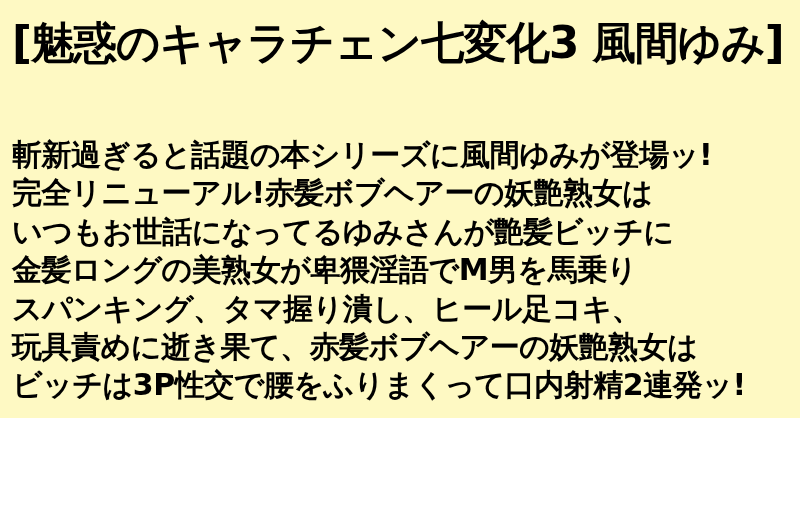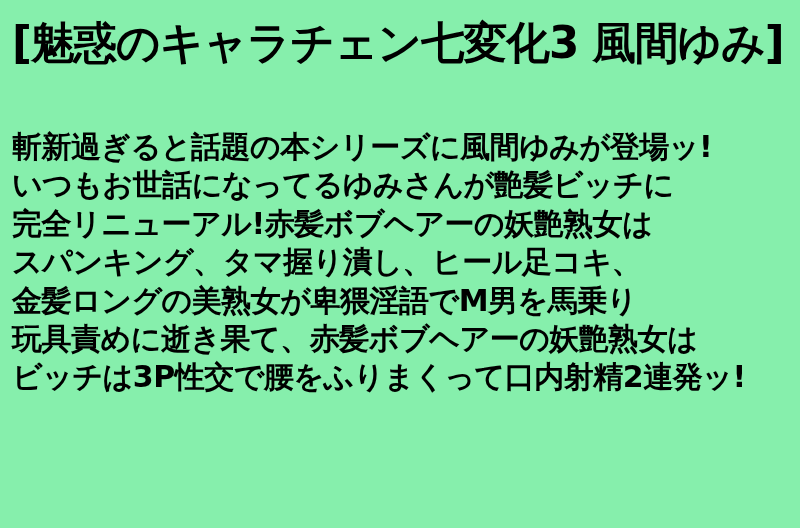--- a/index.html
+++ b/index.html
@@ -8,42 +8,42 @@
   }
   body {
     width: 800px;
     height: 530px;
     background: #ffffff;
     font-family: "DejaVu Sans", sans-serif;
     overflow: hidden;
   }
   .page {
     width: 800px;
-    height: 528px;
+    height: 418px;
     position: relative;
-    background: #86efac;
+    background: #fef9c3;
     box-sizing: border-box;
   }
   .title {
     position: absolute;
     top: 18px;
     left: 12px;
     width: 776px;
     font-size: 44px;
     font-weight: bold;
     color: #000000;
     letter-spacing: -1px;
     line-height: 1.12;
     white-space: nowrap;
     transform: scaleX(0.99);
     transform-origin: left top;
   }
   .body-block {
     position: absolute;
-    top: 128px;
+    top: 136px;
     left: 12px;
     width: 782px;
   }
   .body-line {
     font-size: 30px;
     font-weight: bold;
     color: #000000;
     line-height: 1.28;
     white-space: nowrap;
     letter-spacing: -0.5px;
@@ -51,21 +51,21 @@
 </style>
 </head>
 <body>
 
 <div class="page">
 
   <div class="title">[魅惑のキャラチェン七変化3 風間ゆみ]</div>
 
   <div class="body-block">
     <div class="body-line">斬新過ぎると話題の本シリーズに風間ゆみが登場ッ!</div>
+    <div class="body-line">完全リニューアル!赤髪ボブヘアーの妖艶熟女は</div>
     <div class="body-line">いつもお世話になってるゆみさんが艶髪ビッチに</div>
-    <div class="body-line">完全リニューアル!赤髪ボブヘアーの妖艶熟女は</div>
+    <div class="body-line">金髪ロングの美熟女が卑猥淫語でM男を馬乗り</div>
     <div class="body-line">スパンキング、タマ握り潰し、ヒール足コキ、</div>
-    <div class="body-line">金髪ロングの美熟女が卑猥淫語でM男を馬乗り</div>
     <div class="body-line">玩具責めに逝き果て、赤髪ボブヘアーの妖艶熟女は</div>
     <div class="body-line">ビッチは3P性交で腰をふりまくって口内射精2連発ッ!</div>
   </div>
 
 </div>
 
 </body></html>

